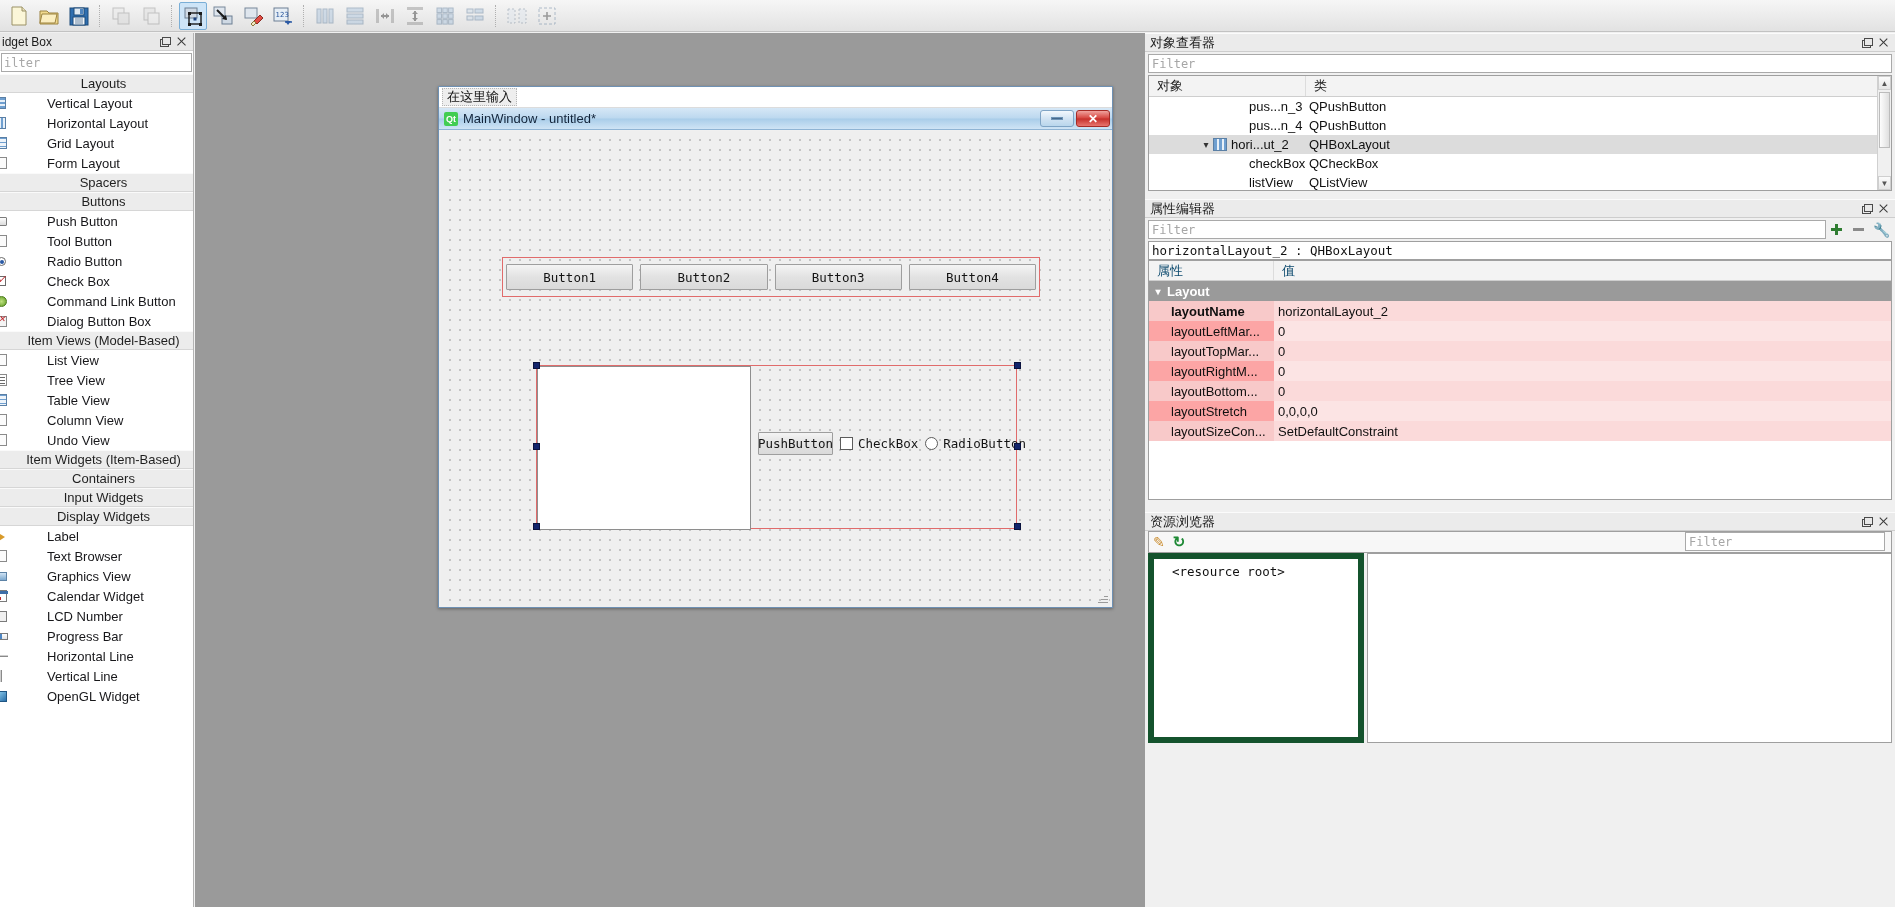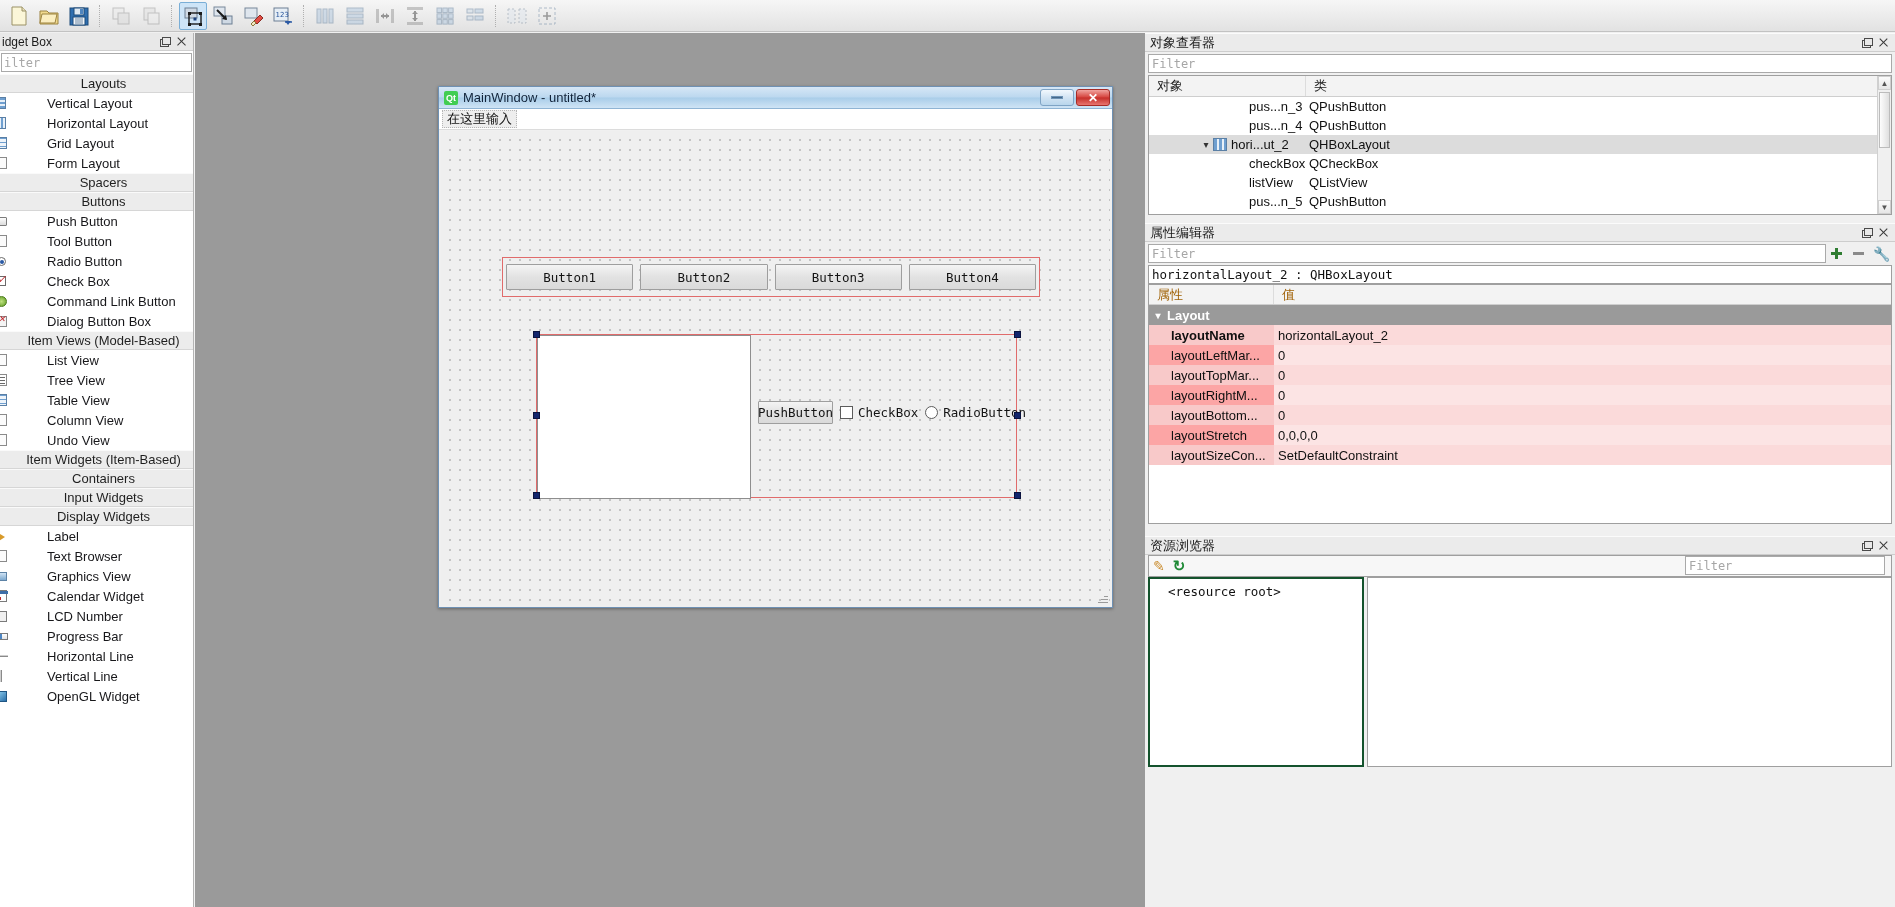--- a/index.html
+++ b/index.html
@@ -194,21 +194,21 @@
   .qbtn {
     flex: 1; height: 26px;
     border: 1px solid #9e9e9e; border-radius: 1px;
     background: linear-gradient(to bottom, #f4f4f4, #e2e2e2 50%, #dadada);
     display: flex; align-items: center; justify-content: center;
     font-family: "DejaVu Sans Mono", monospace; font-size: 12.5px; color: #141414;
   }
 
   
   #selrow {
-    position: absolute; left: 95px; top: 203px; width: 481px; height: 164px;
+    position: absolute; left: 95px; top: 234px; width: 481px; height: 164px;
     border: 1px solid #e06b6b;
   }
   #listview {
     position: absolute; left: 0px; top: 0px; width: 214px; height: 164px;
     background: #ffffff; border: 1px solid #8e8e8e;
   }
   #rightgroup {
     position: absolute; left: 221px; top: 66px;
     display: flex; align-items: center; gap: 7px;
   }
@@ -245,21 +245,21 @@
     font-size: 13px; color: #1a1a1a;
   }
   .rdock-title .t-label { flex: 1; }
   .r-filter {
     margin: 2px 3px; height: 19px; border: 1px solid #a9a9a9; background: #fff;
     display: flex; align-items: center; padding-left: 3px;
     font-family: "DejaVu Sans Mono", monospace; font-size: 12px; color: #a6a6a6;
   }
 
   
-  #oi-wrap { margin: 0 3px; border: 1px solid #9f9f9f; background: #fff; height: 140px; position: relative; overflow: hidden; }
+  #oi-wrap { margin: 0 3px; border: 1px solid #9f9f9f; background: #fff; height: 116px; position: relative; overflow: hidden; }
   .oi-head { display: flex; height: 21px; background: #f3f3f3; border-bottom: 1px solid #cecece; }
   .oi-head div {
     display: flex; align-items: center; padding-left: 8px;
     font-size: 13px; color: #1a1a1a; border-right: 1px solid #dcdcdc;
   }
   .oi-c1 { width: 157px; }
   .oi-c2 { flex: 1; }
   .oi-row { display: flex; height: 19px; align-items: center; font-size: 13px; color: #101010; }
   .oi-row.sel { background: #dcdcdc; }
   .oi-name { width: 157px; display: flex; align-items: center; }
@@ -284,21 +284,21 @@
   }
 
   
   #pe-head {
     margin: 0 3px; height: 19px; border: 1px solid #9f9f9f; background: #fff;
     display: flex; align-items: center; padding-left: 3px;
     font-family: "DejaVu Sans Mono", monospace; font-size: 12.5px; color: #111;
   }
   #pe-wrap { margin: 0 3px; border: 1px solid #9f9f9f; background: #fff; height: 240px; overflow: hidden; }
   .pe-head { display: flex; height: 20px; background: #f3f3f3; border-bottom: 1px solid #cecece; }
-  .pe-head div { display: flex; align-items: center; padding-left: 8px; font-size: 13px; color: #a16207; }
+  .pe-head div { display: flex; align-items: center; padding-left: 8px; font-size: 13px; color: #0c4a6e; }
   .pe-c1 { width: 125px; border-right: 1px solid #dcdcdc; }
   .pe-c2 { flex: 1; }
   .pe-group {
     display: flex; align-items: center; height: 20px;
     background: #9a9a9a; color: #fff; font-size: 13px; font-weight: bold;
   }
   .pe-group .gchev { width: 18px; text-align: center; font-size: 10px; }
   .pe-row { display: flex; height: 20px; align-items: stretch; font-size: 13px; color: #101010; }
   .pe-k {
     width: 125px; display: flex; align-items: center; padding-left: 22px;
@@ -316,21 +316,21 @@
   .pt-plus::after  { left:4px; top:2px; width:3px; height:11px; left:6px; }
   .pt-minus::before { content:""; position:absolute; left:2px; top:6px; width:11px; height:3px; background:#8a8a8a; }
   .pt-wr { color:#4a6ea9; font-size: 14px; }
 
   
   #rb-toolbar {
     margin: 0 3px; height: 22px; border: 1px solid #9f9f9f; background: #f7f7f7;
     display: flex; align-items: center; padding: 0 4px; gap: 8px;
   }
   #rb-body { margin: 0 3px; display: flex; gap: 3px; height: 190px; }
-  #rb-left { width: 216px; border: 2px solid #14532d; background: #fff; padding: 5px 0 0 18px;
+  #rb-left { width: 216px; border: 6px solid #14532d; background: #fff; padding: 5px 0 0 18px;
              font-family: "DejaVu Sans Mono", monospace; font-size: 12.5px; color: #111; }
   #rb-right { flex: 1; border: 1px solid #9f9f9f; background: #fff; }
   #rb-filter {
     height: 19px; border: 1px solid #a9a9a9; background: #fff; margin: 1px 2px 2px 2px;
     display: flex; align-items: center; padding-left: 3px;
     font-family: "DejaVu Sans Mono", monospace; font-size: 12px; color: #a6a6a6;
   }
   .icon-pencil { color: #c98a2a; font-size: 14px; }
   .icon-refresh { color: #1f8a36; font-size: 15px; font-weight: bold; }
 </style>
@@ -661,30 +661,30 @@
           <span class="wi-ic">
             <i class="g-gl"></i>
           </span>
           <span class="wi-lbl">OpenGL Widget</span>
         </div>
     </div>
   </div>
 
   <div id="canvas">
     <div id="form">
+      <div id="form-menubar">
+        <span class="mi">在这里输入</span>
+      </div>
       <div id="form-titlebar">
         <span class="qt-logo">Qt</span>
         <span id="form-title">MainWindow - untitled*</span>
         <span class="win-btn min">
             <i class="bar"></i>
           </span>
         <span class="win-btn close">✕</span>
-      </div>
-      <div id="form-menubar">
-        <span class="mi">在这里输入</span>
       </div>
       <div id="form-body">
 
         <div id="toprow">
           <div class="qbtn">Button1</div>
           <div class="qbtn">Button2</div>
           <div class="qbtn">Button3</div>
           <div class="qbtn">Button4</div>
         </div>
 

